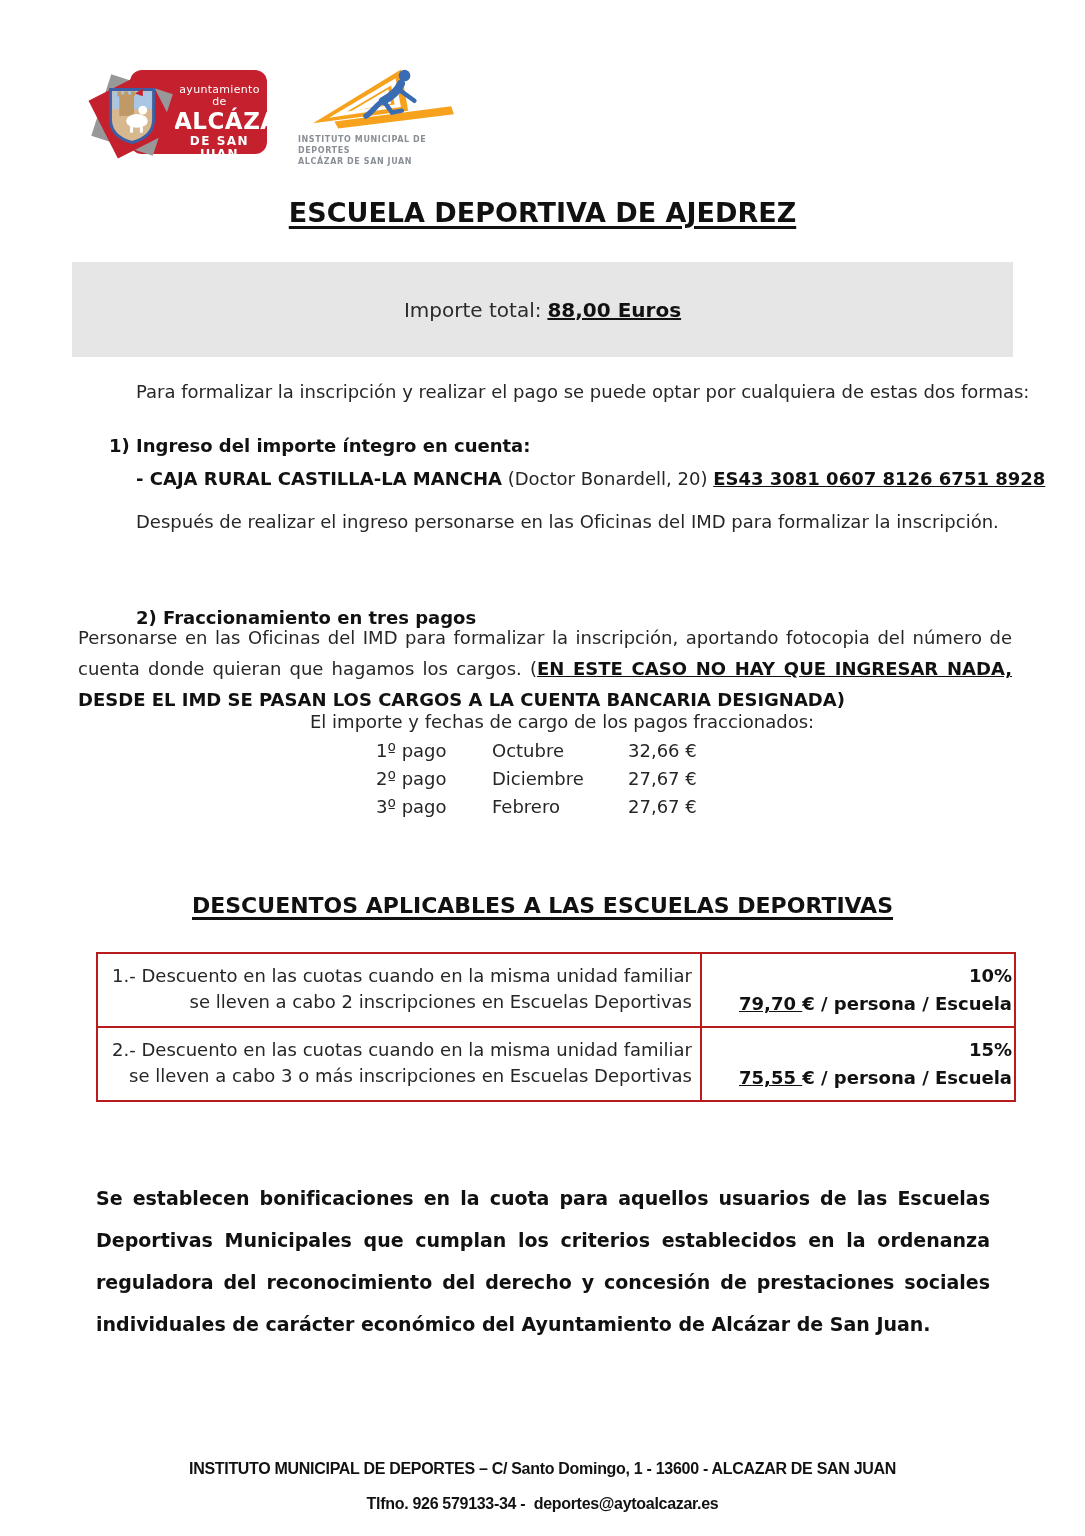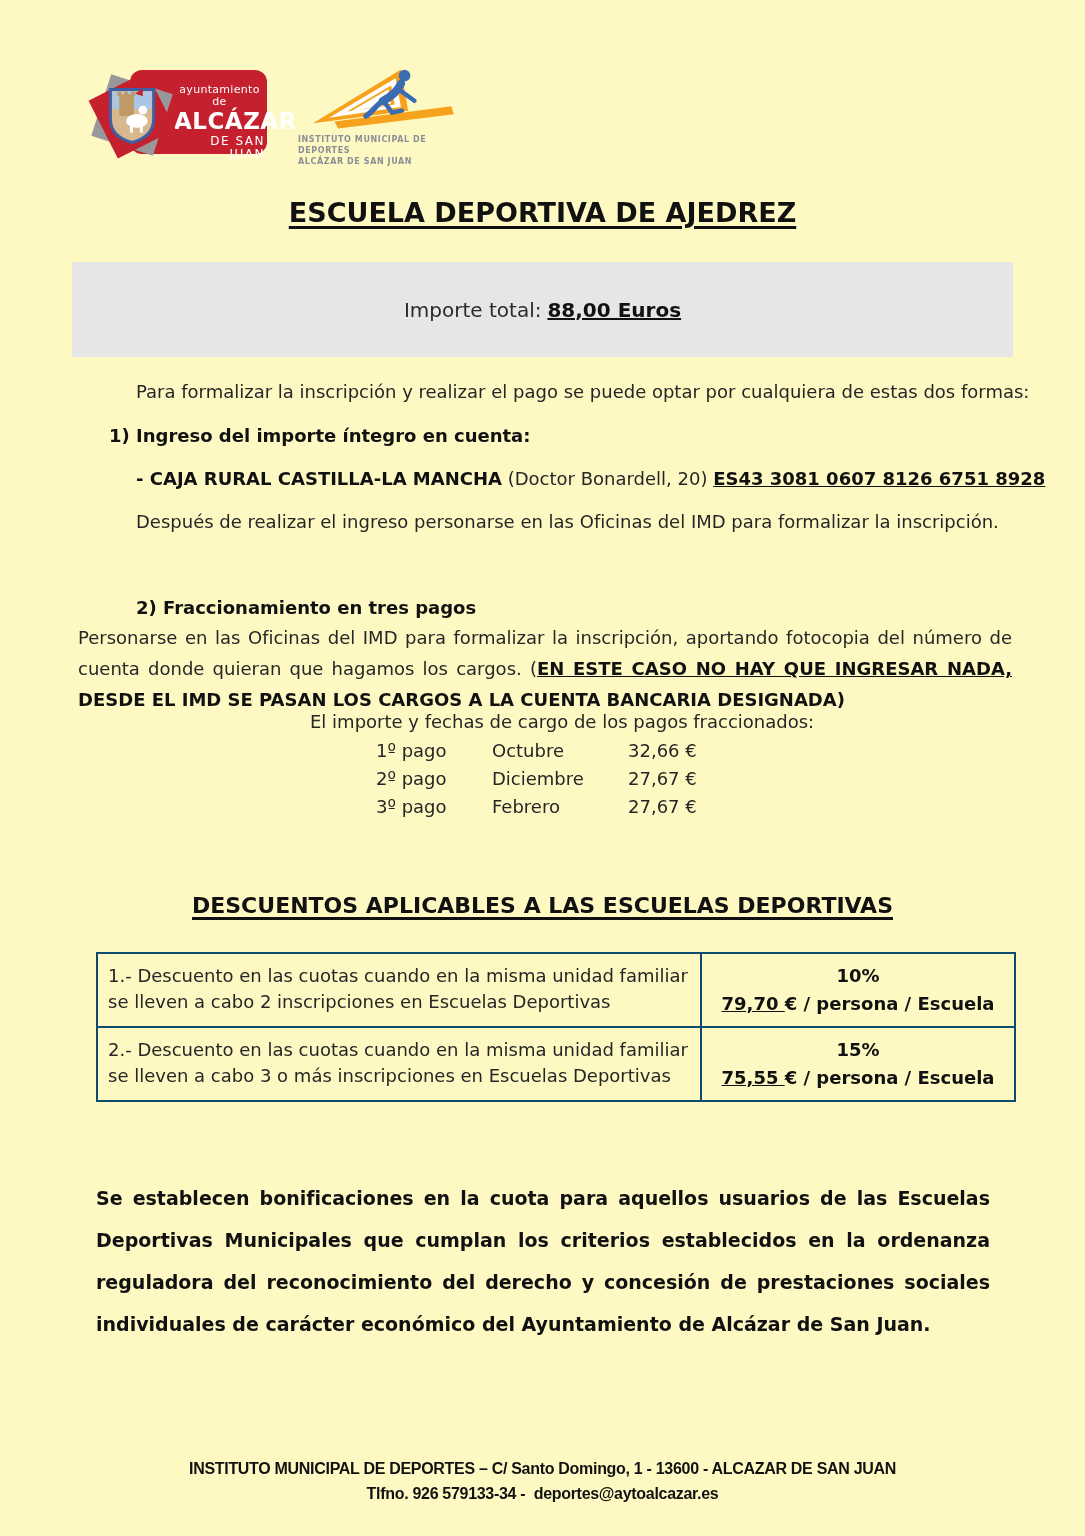--- a/index.html
+++ b/index.html
@@ -1,42 +1,42 @@
 <!DOCTYPE html>
 <html lang="es"><head>
 <meta charset="utf-8">
 <style>
   html,body{margin:0;padding:0;background:#888;}
   .page{
     position:relative;
     width:1085px;height:1536px;
     margin:0 auto;
-    background:#fef9c3;
+    background:#ffffff;
     font-family:"DejaVu Sans","Liberation Sans",sans-serif;
     color:#1c1c1c;
     overflow:hidden;
   }
   .abs{position:absolute;}
-  .prewrap{white-space:pre-wrap;}
+  .prewrap{white-space:pre-wrap;margin-top:10px;}
   .nowrap{white-space:nowrap;}
   b,.bold{font-weight:bold;}
   .u{text-decoration:underline;}
   .pre{white-space:pre;}
 
   
   .logo-ayto{left:85px;top:64px;width:182px;height:102px;}
   .logo-ayto .redbox{
     position:absolute;left:45px;top:6px;width:137px;height:84px;
     background:#c4202e;border-radius:12px;
     color:#fff;text-align:center;box-sizing:border-box;
     padding:14px 2px 0 44px;line-height:1.05;
   }
   .logo-ayto .l1{font-size:11px;letter-spacing:.3px;}
   .logo-ayto .l2{font-size:23px;font-weight:bold;letter-spacing:.5px;margin-top:2px;}
-  .logo-ayto .l3{font-size:12px;font-weight:normal;letter-spacing:1.5px;margin-top:2px;text-align:right;}
+  .logo-ayto .l3{font-size:12px;font-weight:bold;letter-spacing:1.5px;margin-top:2px;}
   .logo-ayto svg.star{position:absolute;left:-2px;top:0;width:102px;height:102px;}
 
   .logo-imd{left:298px;top:64px;width:170px;height:102px;}
   .logo-imd svg{display:block;width:168px;height:70px;margin:0 auto;}
   .logo-imd .cap{font-size:8px;font-weight:bold;letter-spacing:.6px;color:#8a8f96;line-height:11px;}
 
   
   .doc-title{top:197px;left:0;width:100%;text-align:center;
     font-size:27px;font-weight:bold;color:#111;}
   .doc-title span{text-decoration:underline;text-decoration-thickness:3px;text-underline-offset:4px;}
@@ -57,21 +57,21 @@
 
   .inst-intro{left:310px;top:711px;font-size:18px;color:#262626;}
   .inst-rows{left:376px;top:737px;font-size:18px;color:#262626;line-height:28px;}
   .inst-rows .c1{display:inline-block;width:116px;}
   .inst-rows .c2{display:inline-block;width:136px;}
 
   
   .h-disc{top:893px;left:0;width:100%;text-align:center;font-size:22px;font-weight:bold;color:#111;}
   .h-disc span{text-decoration:underline;text-decoration-thickness:2.5px;text-underline-offset:4px;margin-top:10px;}
   table.disc{left:96px;top:952px;width:892px;border-collapse:collapse;table-layout:fixed;}
-  table.disc td{border:2px solid #0c4a6e;vertical-align:middle;}
+  table.disc td{border:2px solid #b91c1c;vertical-align:middle;text-align:right;}
   td.desc{width:584px;font-size:18px;line-height:26px;color:#262626;padding:9px 8px 11px 10px;}
   td.price{width:308px;text-align:center;font-weight:bold;color:#111;
     font-size:18px;line-height:28px;padding:8px 2px;}
 
   
   .p-close{left:96px;top:1177px;width:894px;font-size:19px;font-weight:bold;color:#111;
     line-height:42px;text-align:justify;}
   .footer{top:1456px;left:0;width:100%;text-align:center;font-weight:bold;color:#111;
     font-size:16px;line-height:25px;letter-spacing:-0.3px;
     font-family:"Liberation Sans","DejaVu Sans",sans-serif;}

